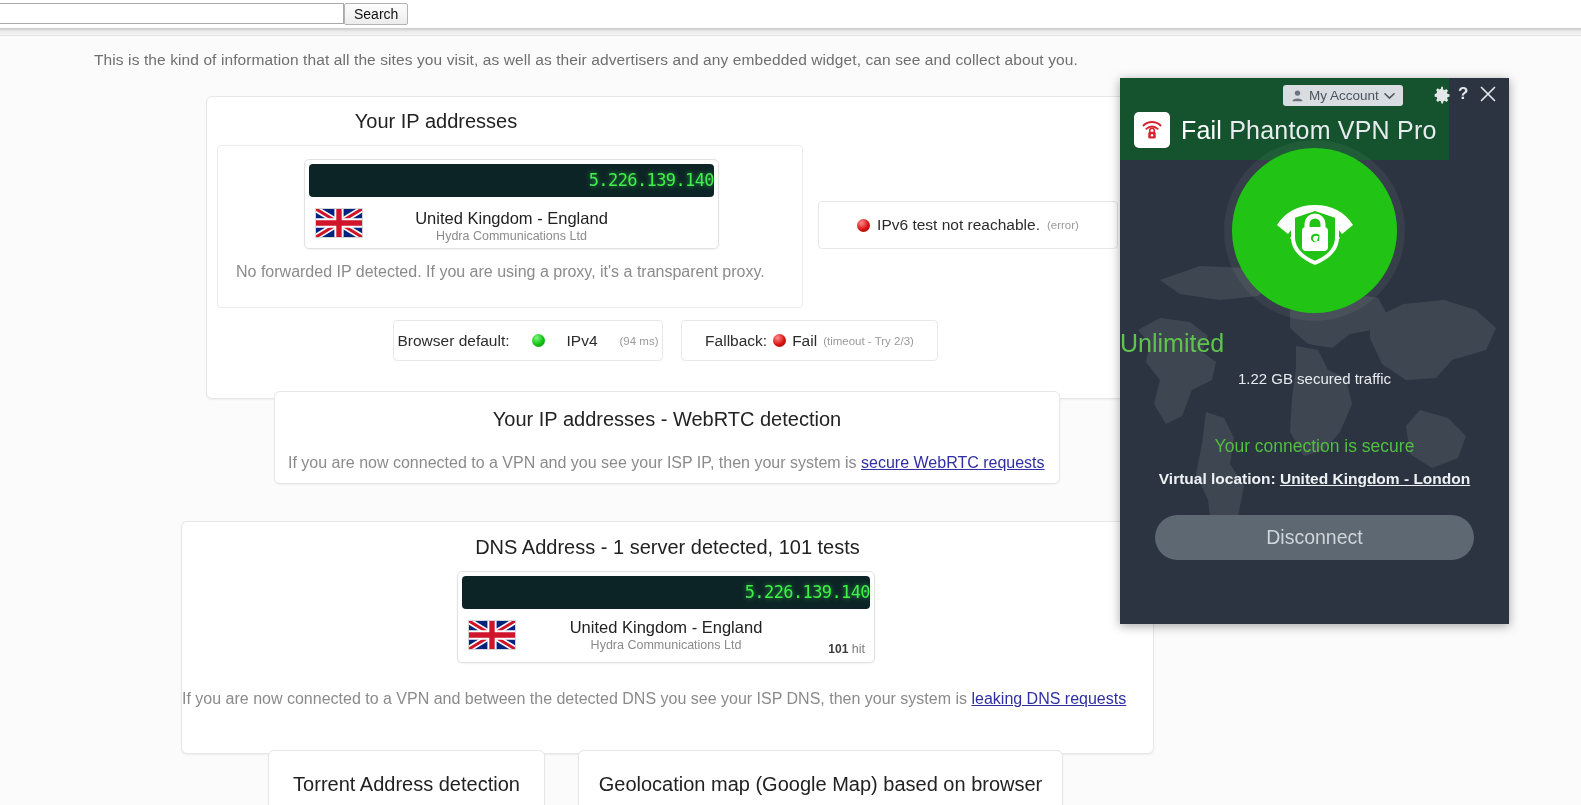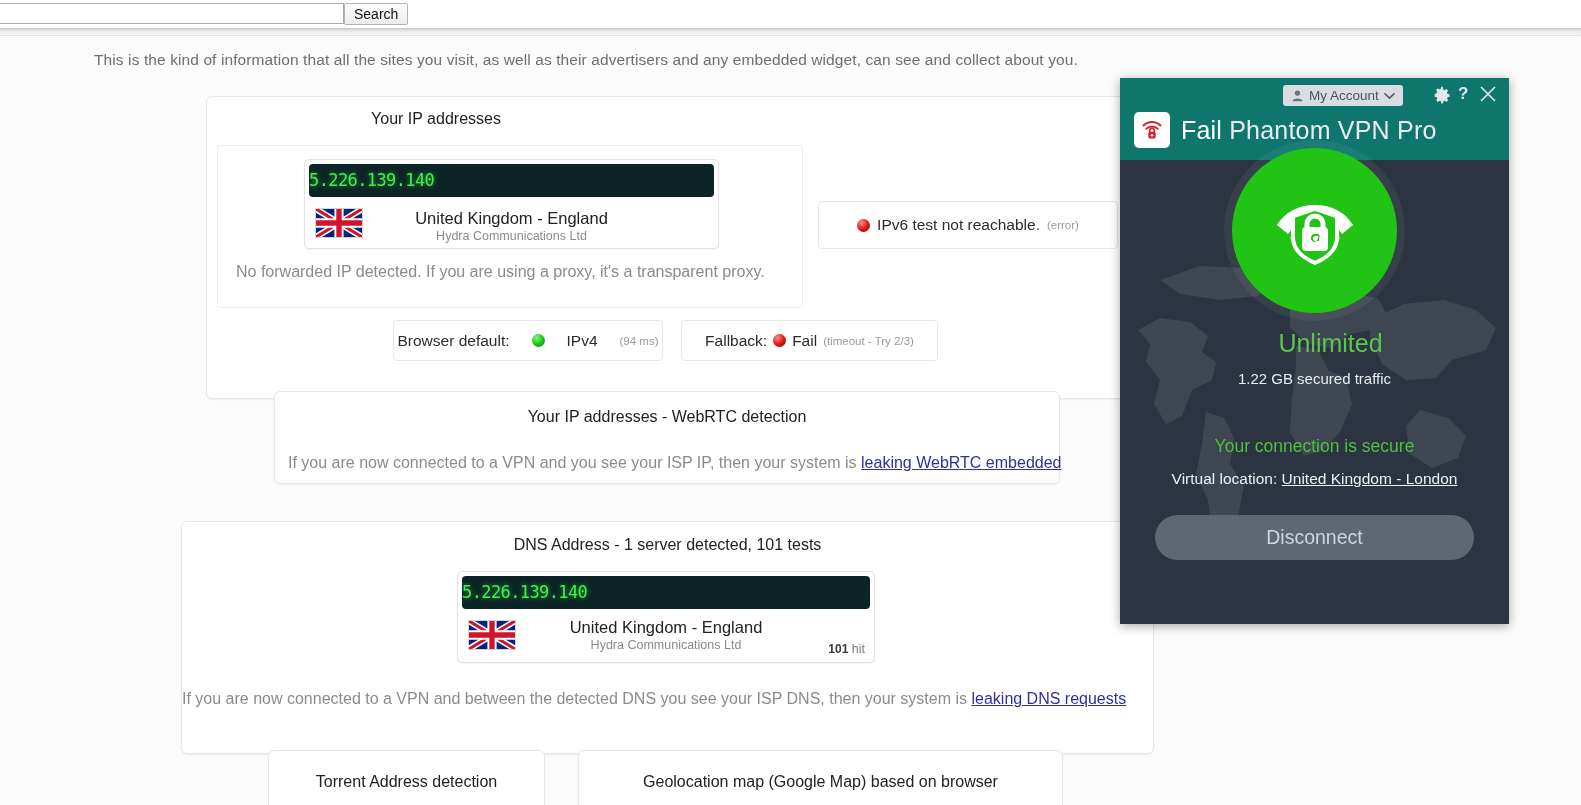--- a/index.html
+++ b/index.html
@@ -44,39 +44,39 @@
     font-size:15.5px;color:#6f6f6f;letter-spacing:.1px;white-space:nowrap;
   }
 
   .card{
     position:absolute;background:#ffffff;border:1px solid #e7e7e7;
     border-radius:6px;box-shadow:0 1px 2px rgba(0,0,0,.055);
     box-sizing:border-box;
   }
   .card-title{
     position:absolute;left:0;right:0;text-align:center;
-    font-size:16px;color:#222;white-space:nowrap;
+    font-size:20px;color:#222;white-space:nowrap;
   }
 
   
   .inner-box{
     position:absolute;border:1px solid #ececec;border-radius:4px;
     background:#fff;box-sizing:border-box;
   }
 
   
   .ip-chip{
     position:absolute;border:1px solid #e2e2e2;border-radius:5px;
     background:#fff;box-sizing:border-box;
     box-shadow:0 1px 2px rgba(0,0,0,.05);
   }
   .ip-lcd{
     position:absolute;left:4px;right:4px;top:4px;height:33px;
     background:#0d2426;border-radius:4px;
-    color:#3ff24a;text-align:left;line-height:33px;
+    color:#3ff24a;text-align:right;line-height:33px;
     font-family:"DejaVu Sans Mono", monospace;
     font-size:17px;letter-spacing:-0.6px;
     text-shadow:0 0 5px rgba(63,242,74,.65);
   }
   .ip-meta{position:absolute;left:0;right:0;}
   .ip-country{font-size:16.5px;color:#222;text-align:center;white-space:nowrap;}
   .ip-isp{font-size:12.5px;color:#8b8b8b;text-align:center;white-space:nowrap;margin-top:1px;}
   .ip-hit{position:absolute;right:9px;font-size:12.5px;color:#7a7a7a;}
   .ip-hit b{color:#3b3b3b;font-size:12px;}
 
@@ -104,22 +104,22 @@
   #vpn-window{
     position:absolute;left:1120px;top:78px;width:389px;height:546px;
     background:#2b3440;overflow:hidden;
     box-shadow:0 2px 10px rgba(0,0,0,.35);
   }
   #vpn-map{
     position:absolute;left:0;top:82px;width:389px;height:464px;
     opacity:.085;
   }
   #vpn-header{
-    position:absolute;left:0;top:0;width:461px;height:82px;
-    background:#0f766e;
+    position:absolute;left:0;top:0;width:329px;height:82px;
+    background:#14532d;
   }
   #my-account{
     position:absolute;left:163px;top:7px;height:21px;
     background:#d9dde1;border-radius:3px;
     display:flex;align-items:center;gap:5px;padding:0 8px;
     font-size:13.5px;color:#4c555f;cursor:pointer;
   }
   #gear-btn{position:absolute;left:313px;top:8px;width:19px;height:19px;cursor:pointer;}
   #help-btn{position:absolute;left:338px;top:6px;font-size:17px;color:#e4e7ea;cursor:pointer;font-weight:bold;}
   #close-btn{position:absolute;left:358px;top:6px;width:20px;height:20px;cursor:pointer;}
@@ -135,34 +135,34 @@
   #brand-text .thin{color:#e9ecef;}
 
   #vpn-orb{
     position:absolute;left:112px;top:70px;width:165px;height:165px;
     border-radius:50%;background:#21c414;
     box-shadow:0 0 0 8px rgba(255,255,255,.055);
     display:flex;align-items:center;justify-content:center;
     cursor:pointer;
   }
   #vpn-unlimited{
-    position:absolute;left:0;width:341px;top:251px;text-align:center;
-    font-size:25px;color:#5fc44d;padding-left:40px;
+    position:absolute;left:0;width:341px;top:251px;
+    font-size:25px;color:#5fc44d;
   }
   #vpn-traffic{
     position:absolute;left:0;width:389px;top:292px;text-align:center;
     font-size:15px;color:#e8ebee;
   }
   #vpn-secure{
     position:absolute;left:0;width:389px;top:358px;text-align:center;
     font-size:17.5px;color:#51bf3f;
   }
   #vpn-location{
     position:absolute;left:0;width:389px;top:392px;text-align:center;
-    font-size:15.5px;color:#eef1f3;white-space:nowrap;
+    font-size:15.5px;color:#eef1f3;white-space:nowrap;font-weight:bold;
   }
   #vpn-location .loc{text-decoration:underline;cursor:pointer;}
   #disconnect-btn{
     position:absolute;left:35px;top:437px;width:319px;height:45px;
     border-radius:23px;background:#5d6873;
     display:flex;align-items:center;justify-content:center;
     font-size:19.5px;color:#cfd5da;cursor:pointer;
   }
 </style>
 </head>
@@ -218,21 +218,21 @@
       <span>Fallback:</span>
       <span class="dot red"></span>
       <span>Fail</span>
       <span class="sub">(timeout - Try 2/3)</span>
     </div>
   </div>
 
   <div class="card" style="left:274px;top:355px;width:786px;height:93px;">
     <div class="card-title" style="top:16px;">Your IP addresses - WebRTC detection</div>
     <div class="note" style="left:13px;top:62px;">
-      <span>If you are now connected to a VPN and you see your ISP IP, then your system is </span><a class="linky">leaking WebRTC embedded</a>
+      <span>If you are now connected to a VPN and you see your ISP IP, then your system is </span><a class="linky">secure WebRTC requests</a>
     </div>
   </div>
 
   <div class="card" style="left:181px;top:485px;width:973px;height:233px;">
     <div class="card-title" style="top:14px;">DNS Address - 1 server detected, 101 tests</div>
 
     <div class="ip-chip" style="left:275px;top:49px;width:418px;height:92px;">
       <div class="ip-lcd">5.226.139.140</div>
       <div class="flag" style="left:10px;top:48px;">
         <svg viewBox="0 0 60 36" width="46" height="28" preserveAspectRatio="none">

